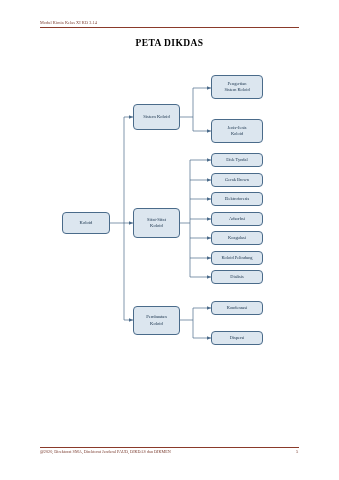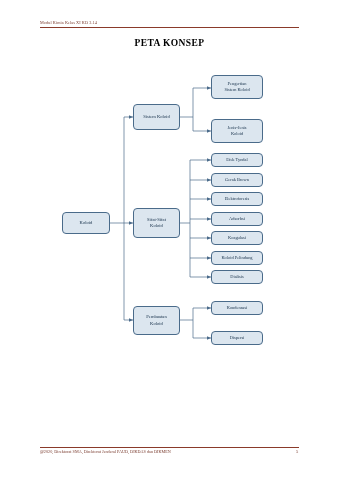--- a/index.html
+++ b/index.html
@@ -109,21 +109,21 @@
   }
 </style>
 </head>
 <body>
 
 <div class="page">
 
   <div class="hdr-text">Modul Kimia Kelas XI KD 3.14</div>
   <div class="hdr-rule"></div>
 
-  <div class="title">PETA KONSEP</div>
+  <div class="title">PETA DIKDAS</div>
 
   <div class="diagram">
 
     <svg class="links" viewBox="0 0 339 480">
       <g stroke="#4a6b8a" stroke-width="0.7" fill="none">
 
         <line x1="110" y1="223" x2="124" y2="223"></line>
         <line x1="124" y1="117" x2="124" y2="320"></line>
         <line x1="124" y1="117" x2="133" y2="117"></line>
         <line x1="124" y1="223" x2="133" y2="223"></line>

